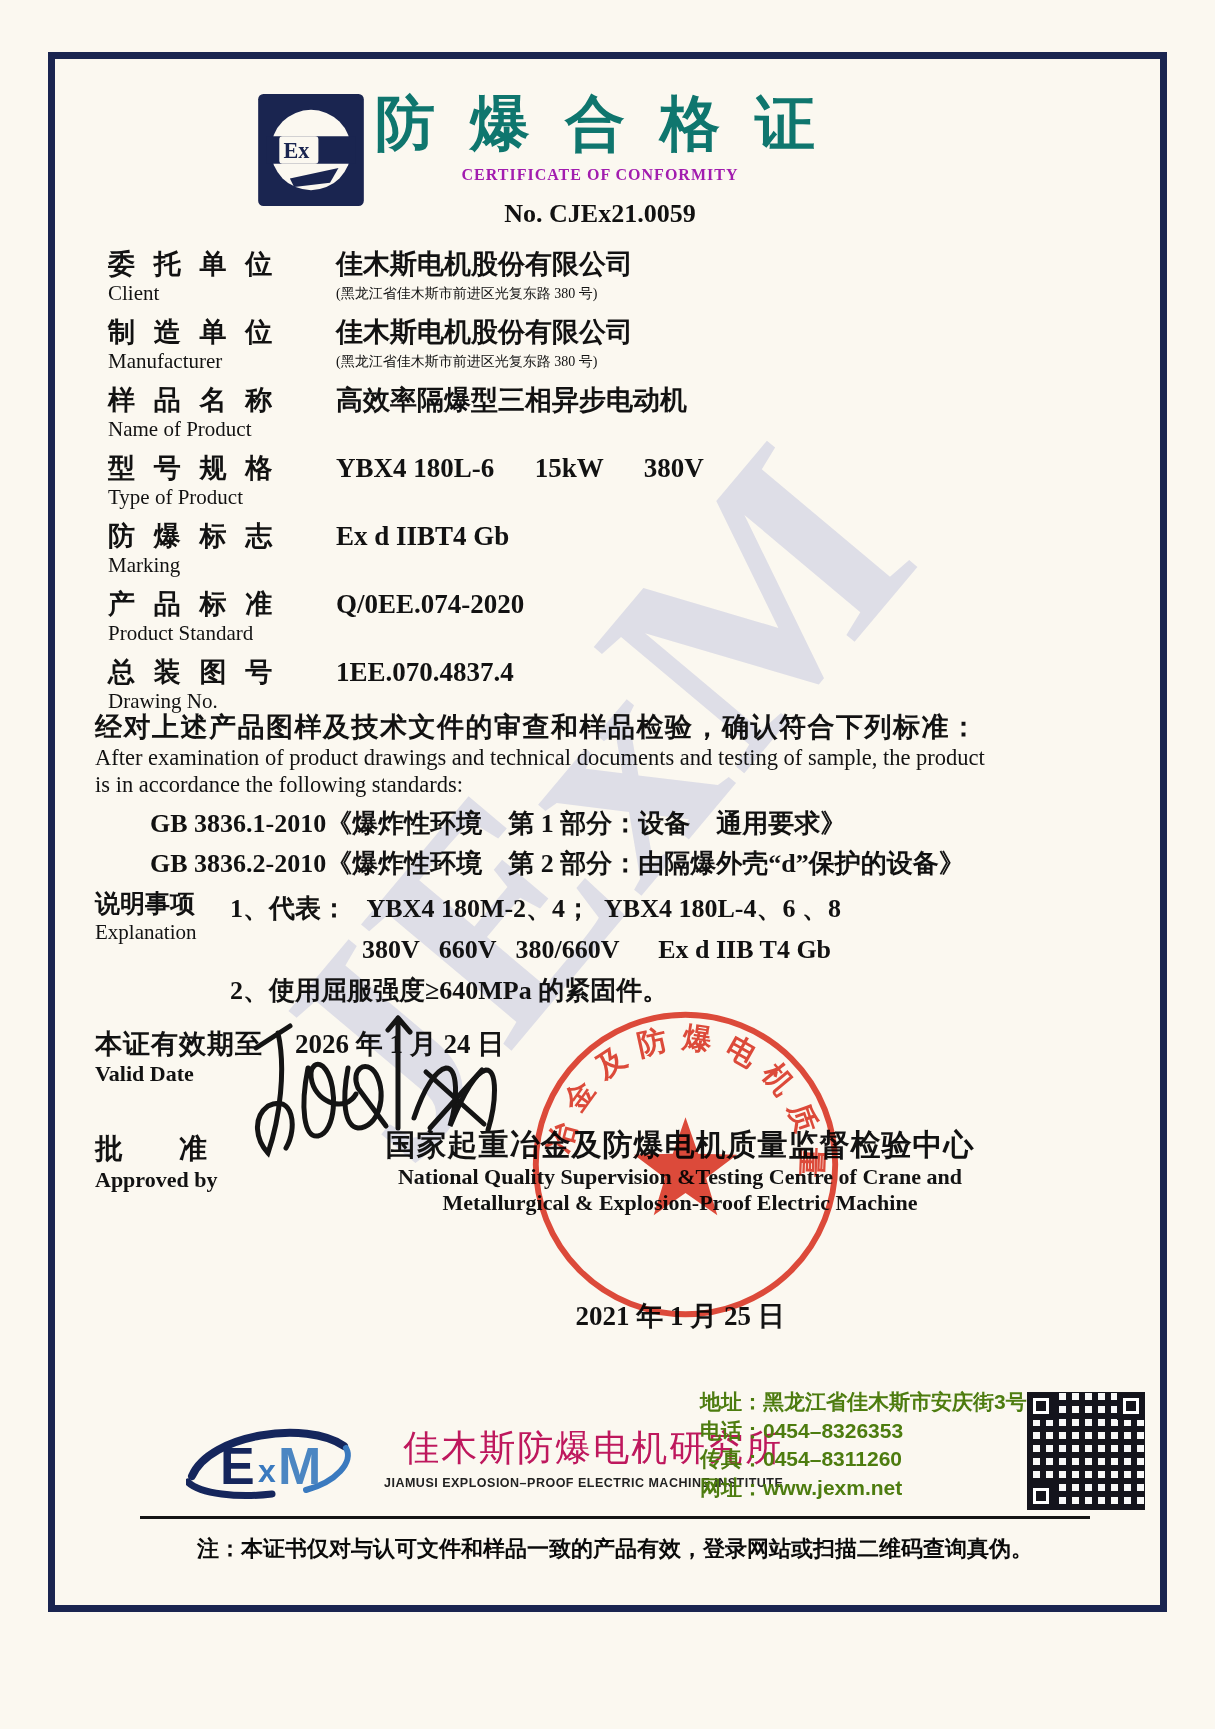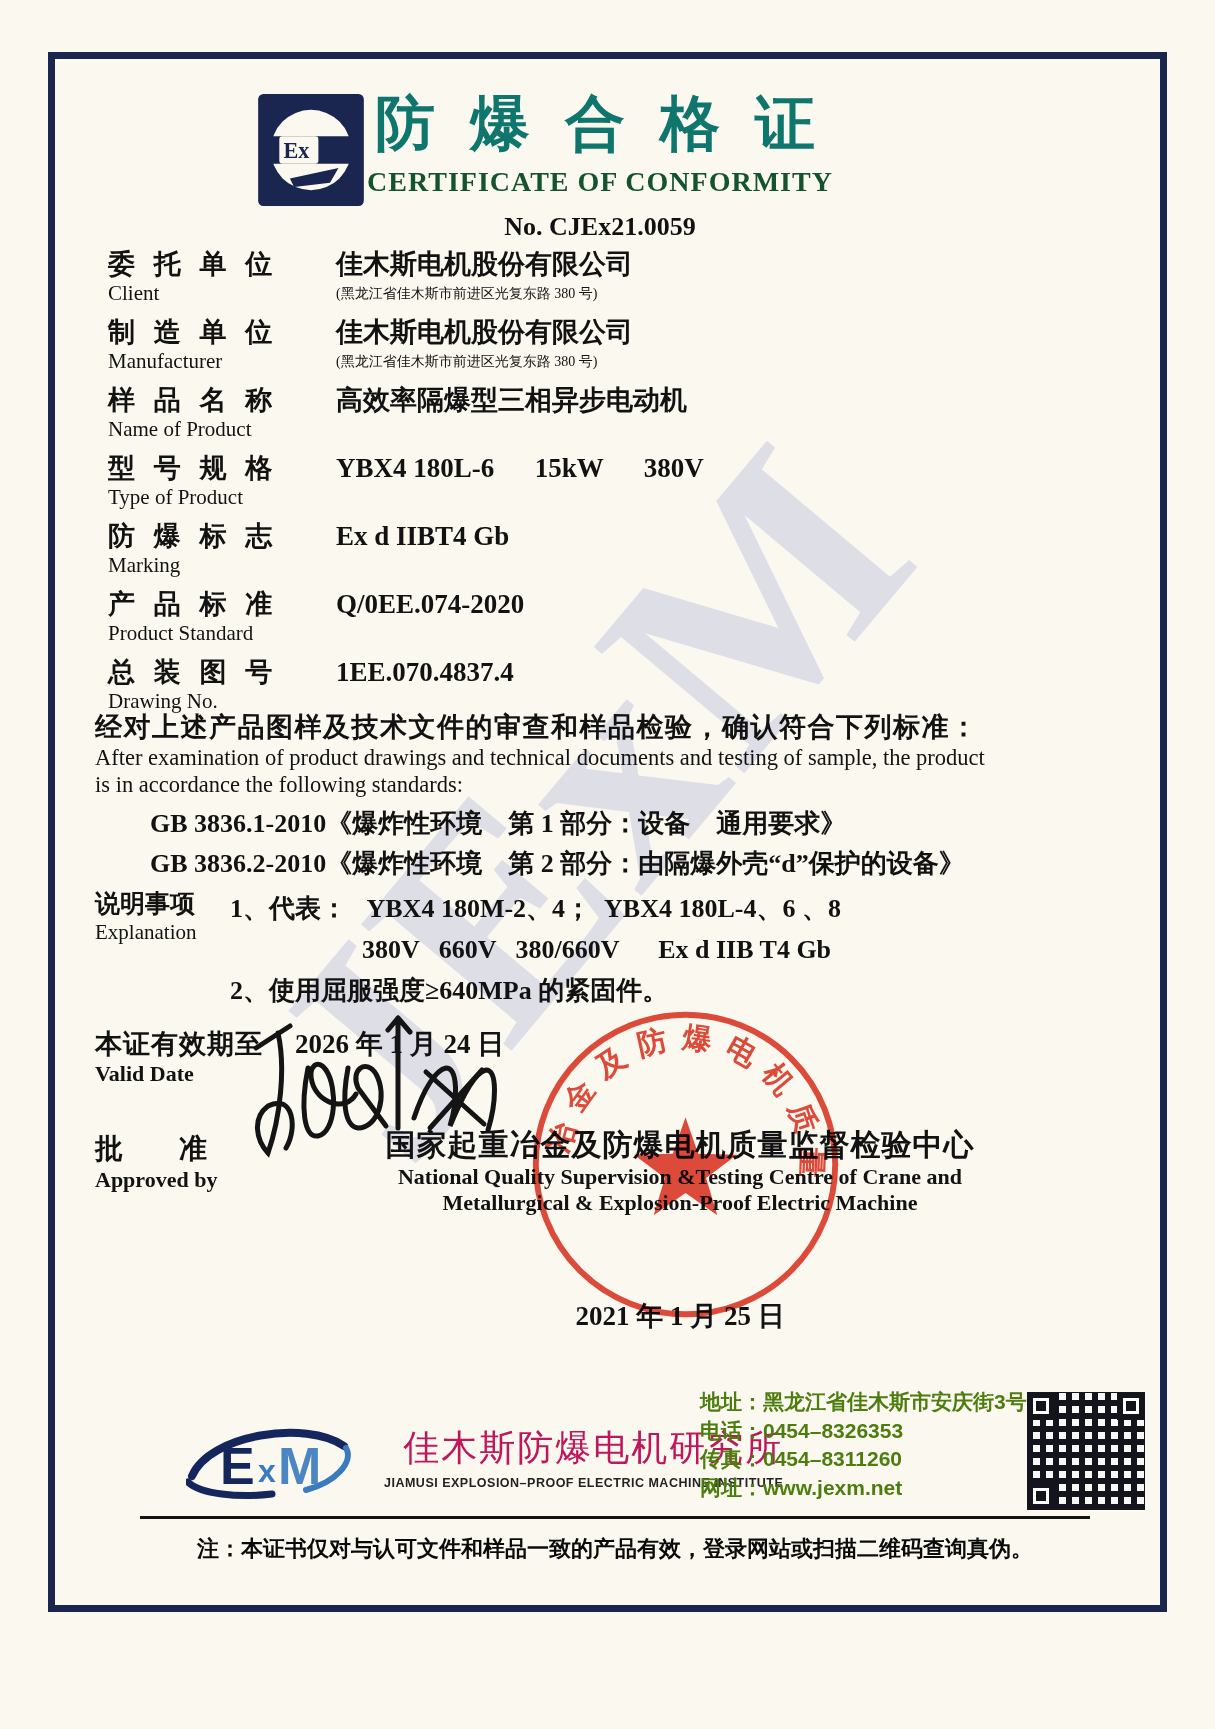--- a/index.html
+++ b/index.html
@@ -14,22 +14,22 @@
   .wm{position:absolute;left:140px;top:430px;width:900px;height:740px;
     display:flex;align-items:center;justify-content:center;
     transform:rotate(-50deg);font-size:300px;font-weight:bold;
     color:rgba(148,156,208,0.28);letter-spacing:6px;z-index:0;pointer-events:none;}
   .content{position:absolute;inset:0;z-index:1;}
   
   .ex-logo{position:absolute;left:226px;top:94px;padding-left:32px;}
   .title{position:absolute;left:350px;top:84px;width:500px;text-align:center;
     font-size:60px;font-weight:bold;color:#0f766e;letter-spacing:10px;}
   .subtitle{position:absolute;left:350px;top:166px;width:500px;text-align:center;
-    font-size:28px;font-weight:bold;color:#14532d;letter-spacing:1px;}
-  .certno{position:absolute;left:350px;top:212px;width:500px;text-align:center;
+    font-size:16px;font-weight:bold;color:#a21caf;letter-spacing:1px;}
+  .certno{position:absolute;left:350px;top:199px;width:500px;text-align:center;
     font-size:26px;font-weight:bold;color:#111;}
   
   .fields{position:absolute;left:108px;top:248px;width:1000px;}
   .field-row{display:flex;margin-bottom:10px;min-height:57px;}
   .fl{width:228px;flex:none;}
   .fl-zh{font-size:27px;font-weight:bold;letter-spacing:6px;line-height:33px;}
   .fl-en{font-size:21px;line-height:25px;}
   .fv{flex:1;}
   .fv-1{font-size:27px;font-weight:bold;line-height:33px;white-space:pre-wrap;}
   .fv-2{font-size:14px;font-weight:500;line-height:25px;white-space:pre-wrap;}

